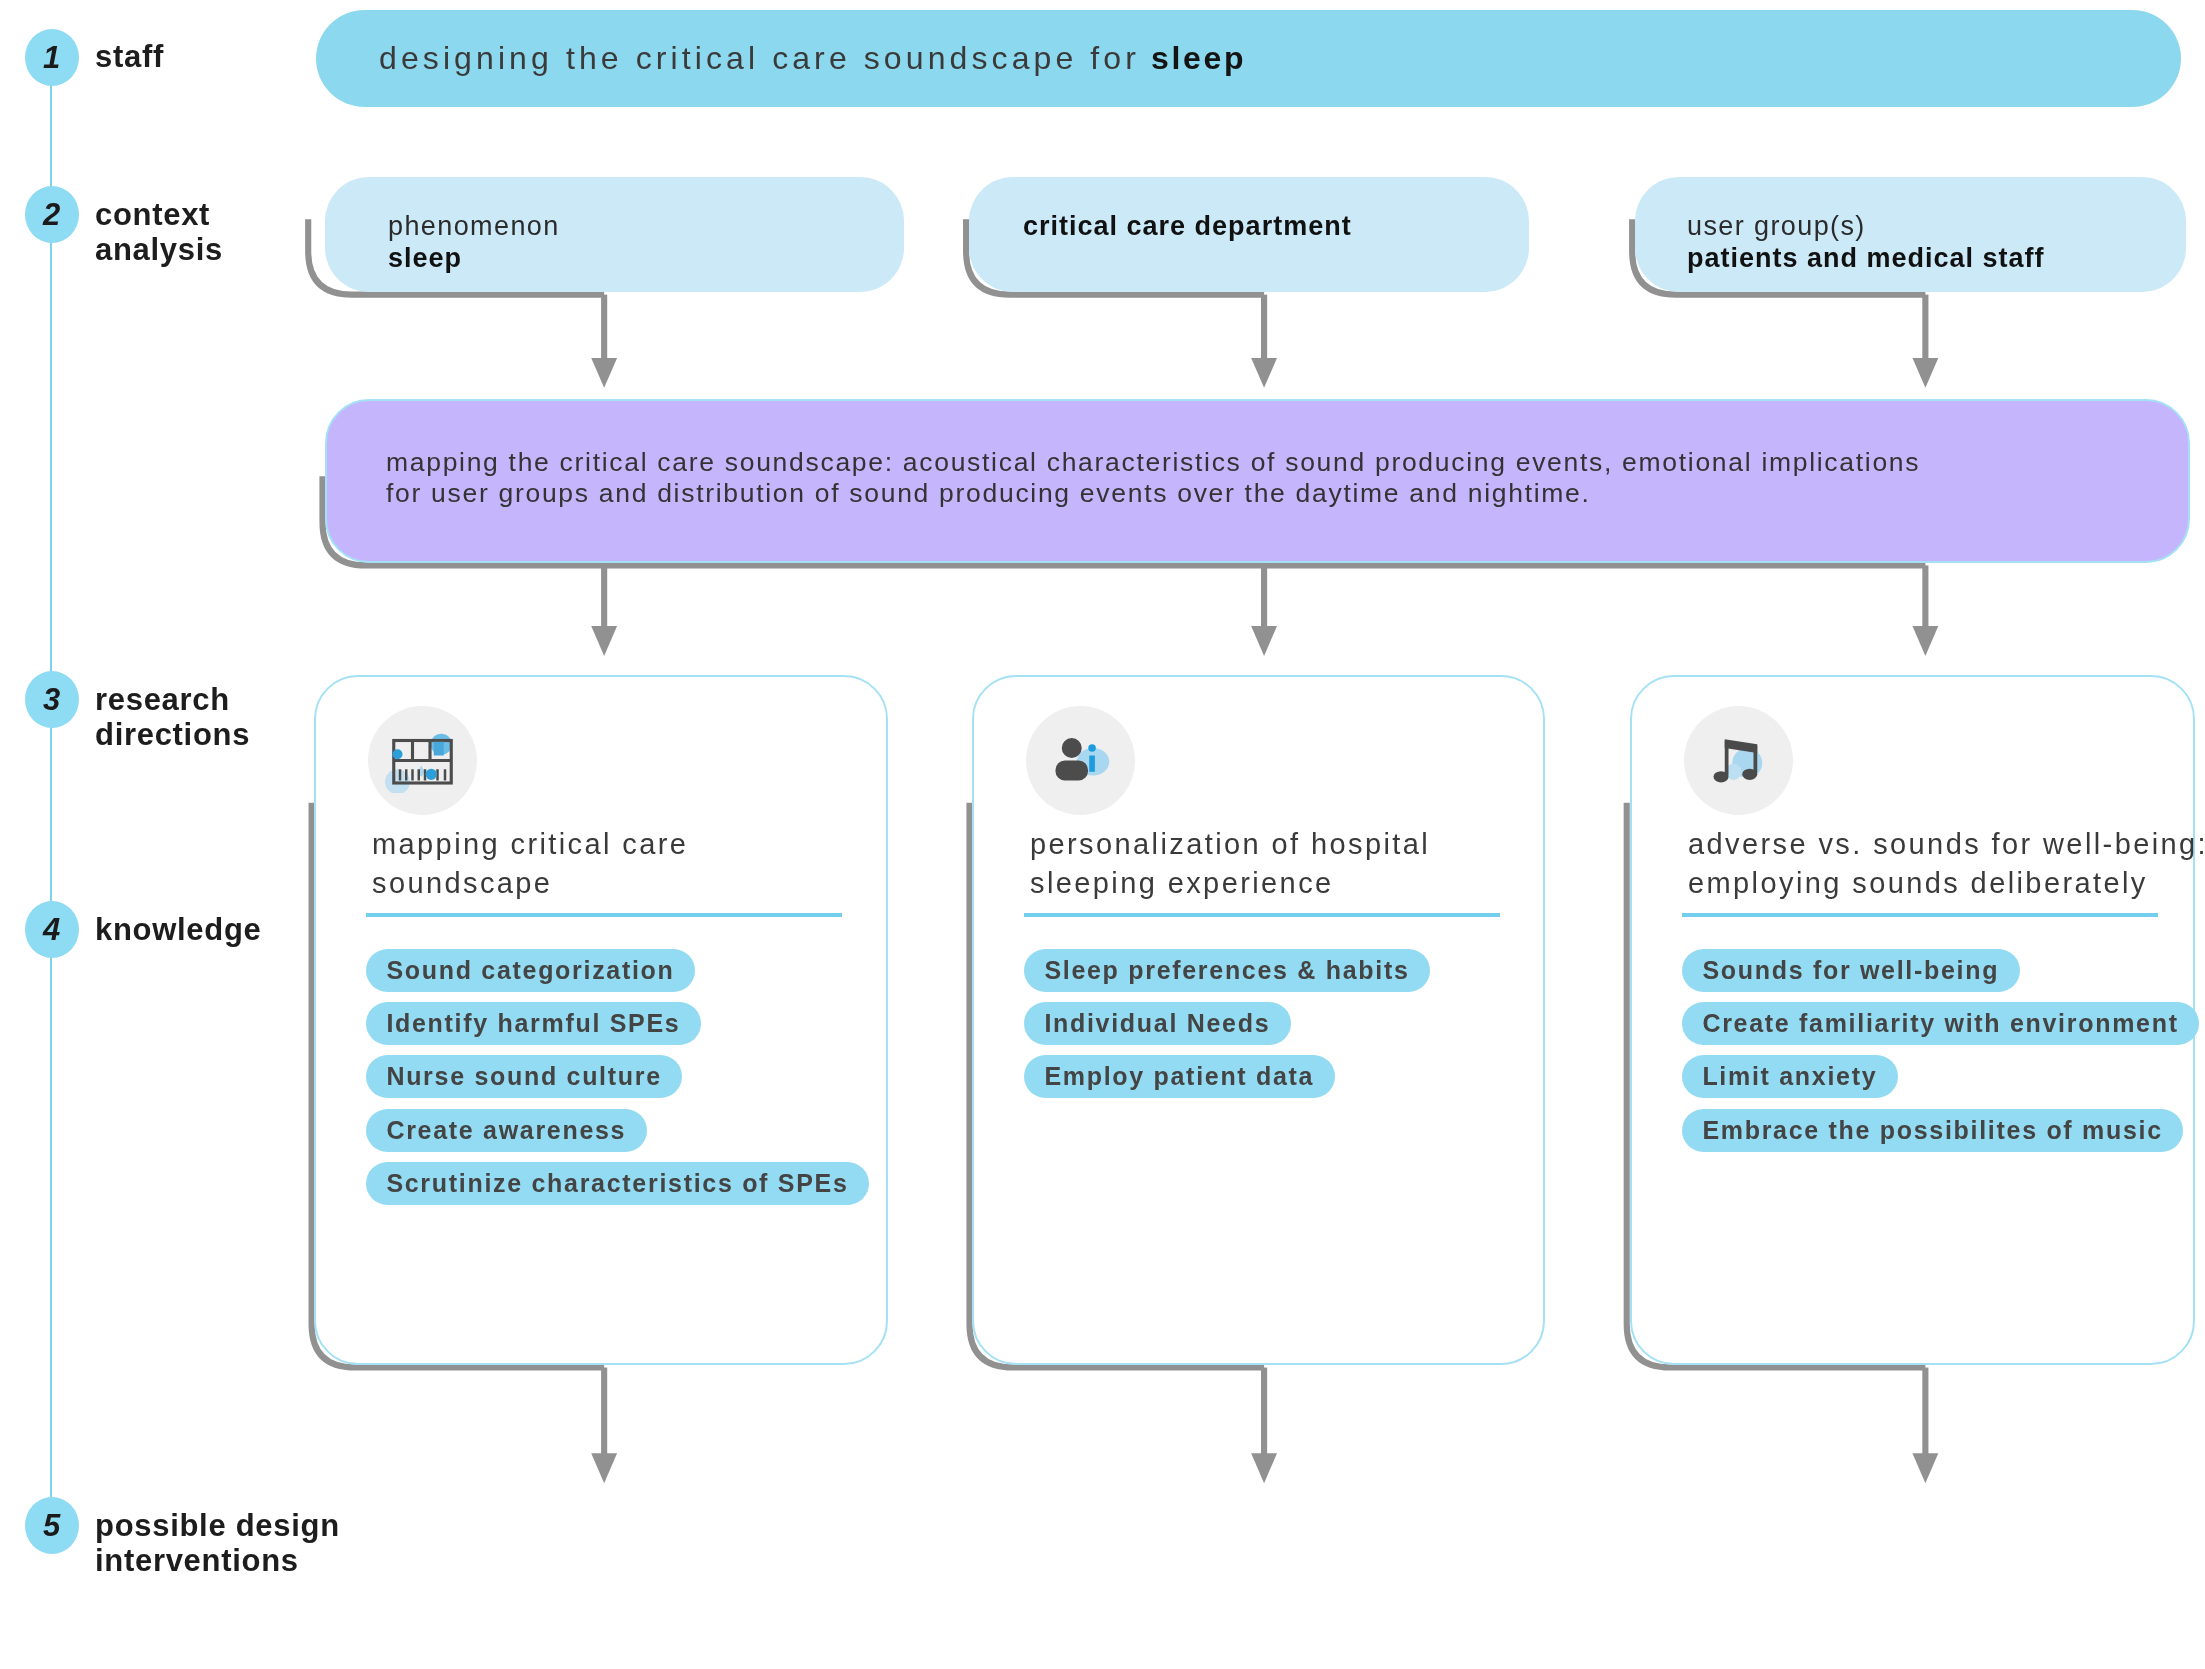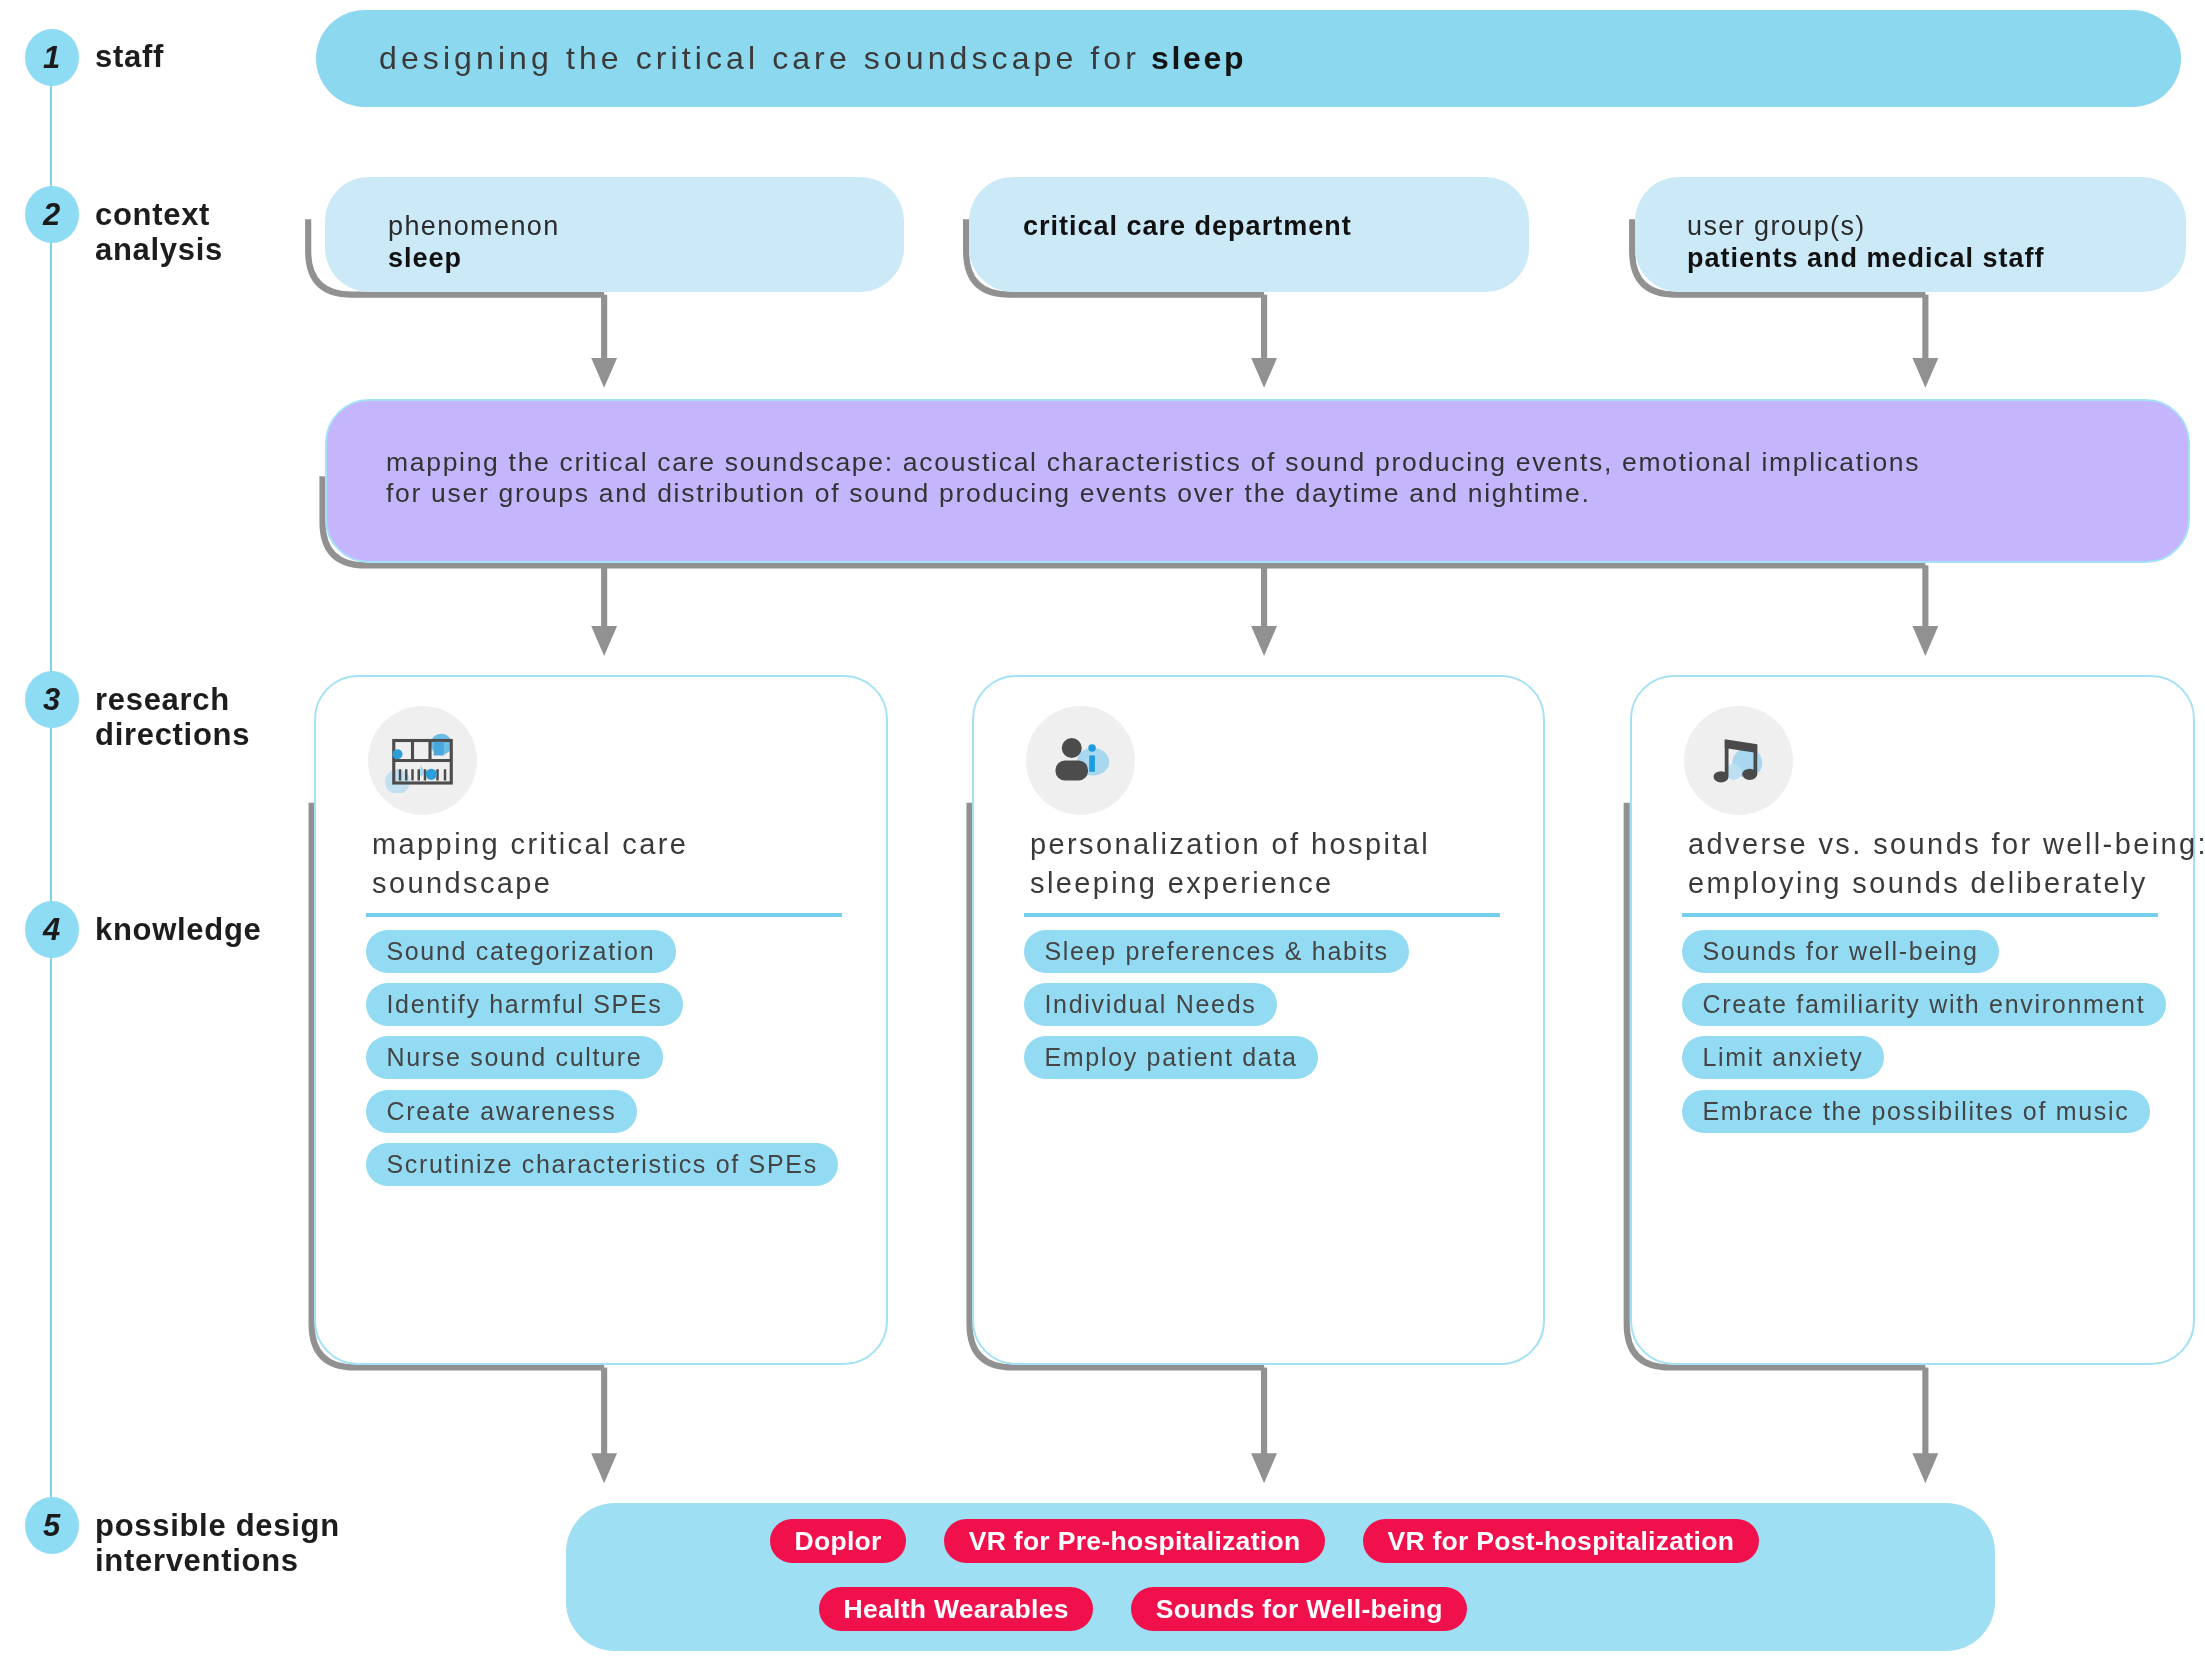--- a/index.html
+++ b/index.html
@@ -47,21 +47,21 @@
   }
   .card-icon{
     position:absolute;left:52px;top:29px;width:109px;height:109px;border-radius:50%;
     background:#efefef;display:flex;align-items:center;justify-content:center;
   }
   .card-title{
     position:absolute;left:56px;top:148px;font-size:29px;line-height:39px;
     letter-spacing:2.4px;color:#3a3a3a;white-space:nowrap;
   }
   .card-divider{position:absolute;left:50px;top:236px;width:476px;height:4.1px;background:#74cfec;}
-  .tag-list{position:absolute;left:50px;top:253px;}
+  .tag-list{position:absolute;left:50px;top:272px;font-weight:bold;}
   .tag{
     display:table;height:43px;line-height:43px;border-radius:22px;background:#92dbf2;
     padding:0 20.4px;margin-bottom:10.2px;font-size:25px;letter-spacing:1.7px;color:#444;white-space:nowrap;
   }
   
   .intervention-box{
     position:absolute;left:566px;top:1503px;width:1429px;height:148px;border-radius:49px;
     background:#9edff3;z-index:1;box-sizing:border-box;
   }
   .pill-row{display:flex;gap:38px;}
@@ -250,26 +250,15 @@
     </div>
     <div class="card-divider"></div>
     <div class="tag-list">
       <div class="tag">Sounds for well-being</div>
       <div class="tag">Create familiarity with environment</div>
       <div class="tag">Limit anxiety</div>
       <div class="tag">Embrace the possibilites of music</div>
     </div>
   </div>
 
-  <div class="intervention-box">
-    <div class="pill-row r1">
-      <div class="pill">Doplor</div>
-      <div class="pill">VR for Pre-hospitalization</div>
-      <div class="pill">VR for Post-hospitalization</div>
-    </div>
-    <div class="pill-row r2">
-      <div class="pill">Health Wearables</div>
-      <div class="pill">Sounds for Well-being</div>
-    </div>
-  </div>
 
 </div>
 
 
 </body></html>

